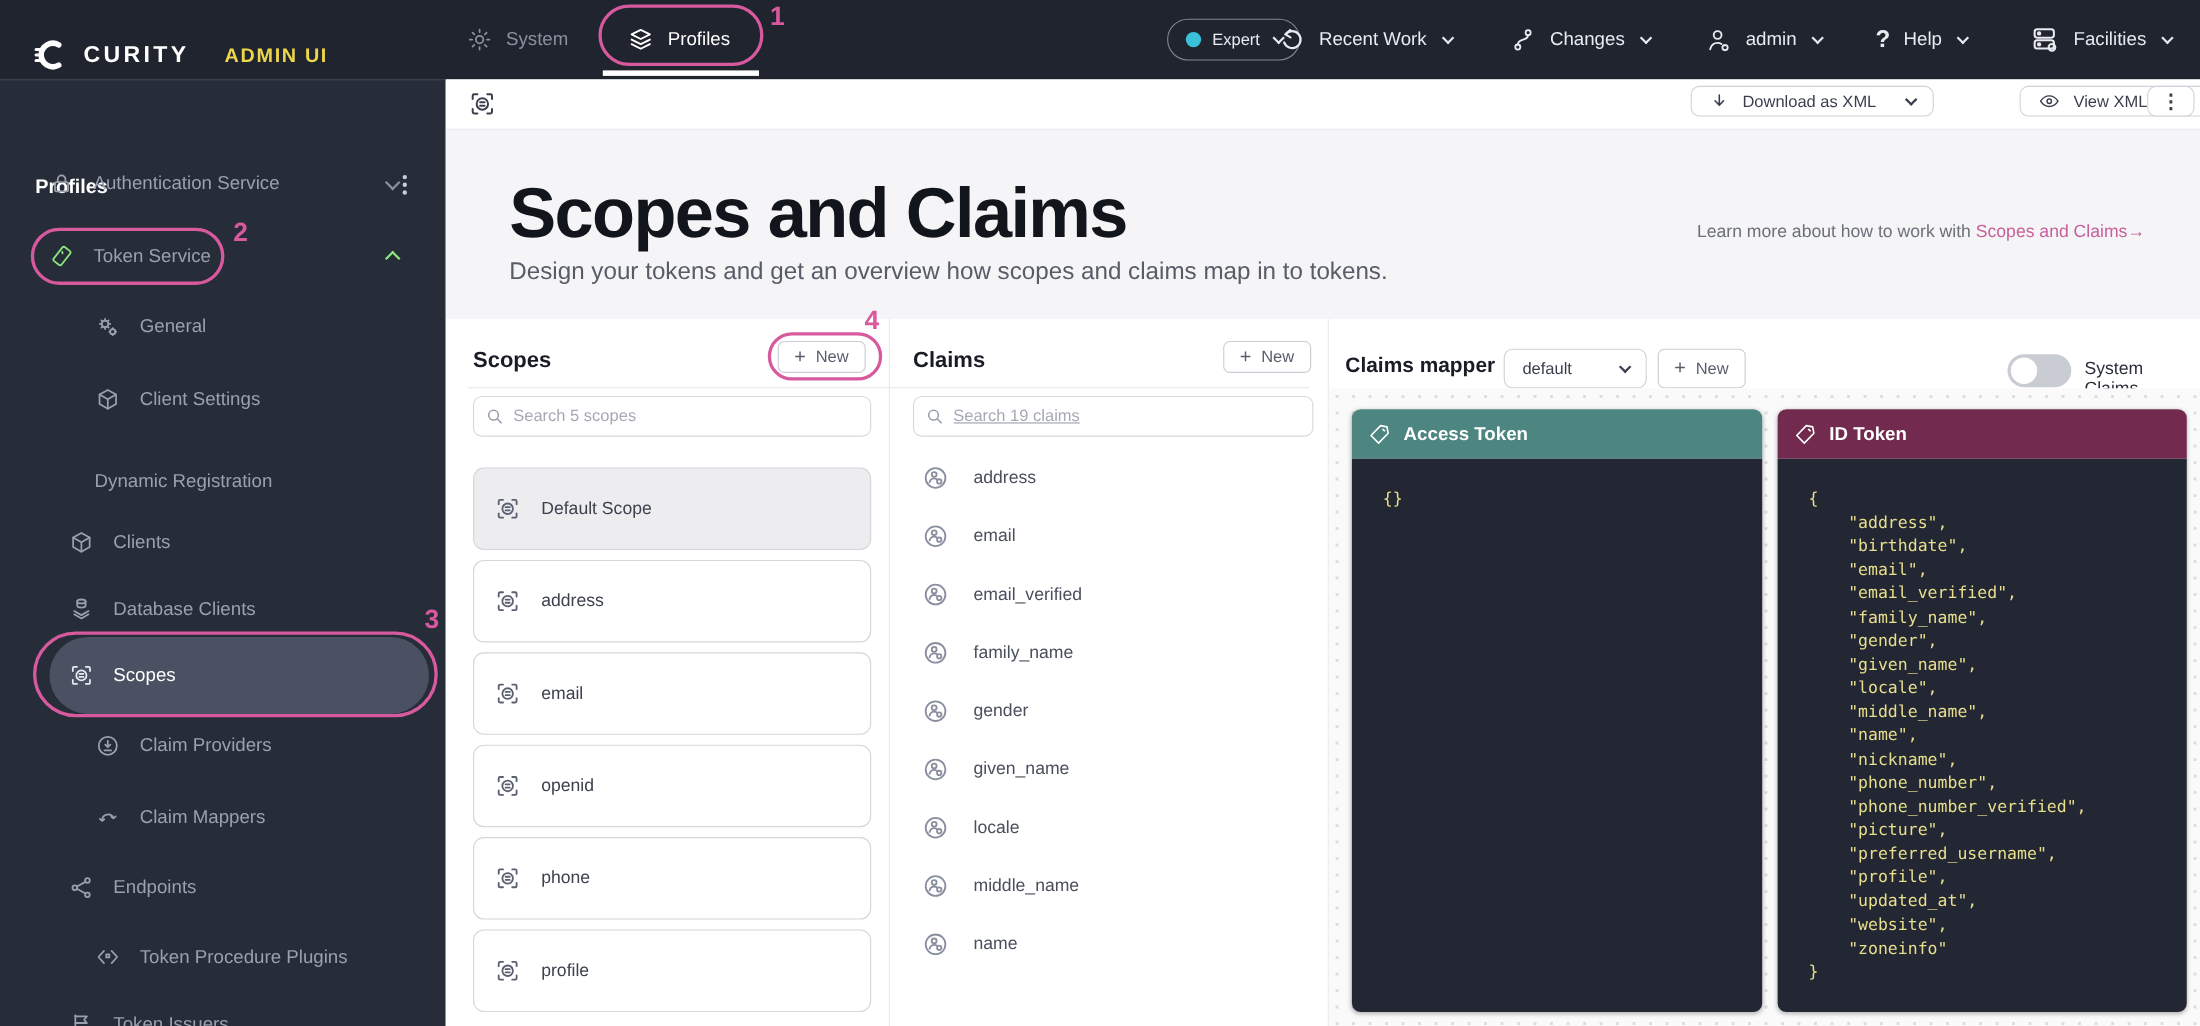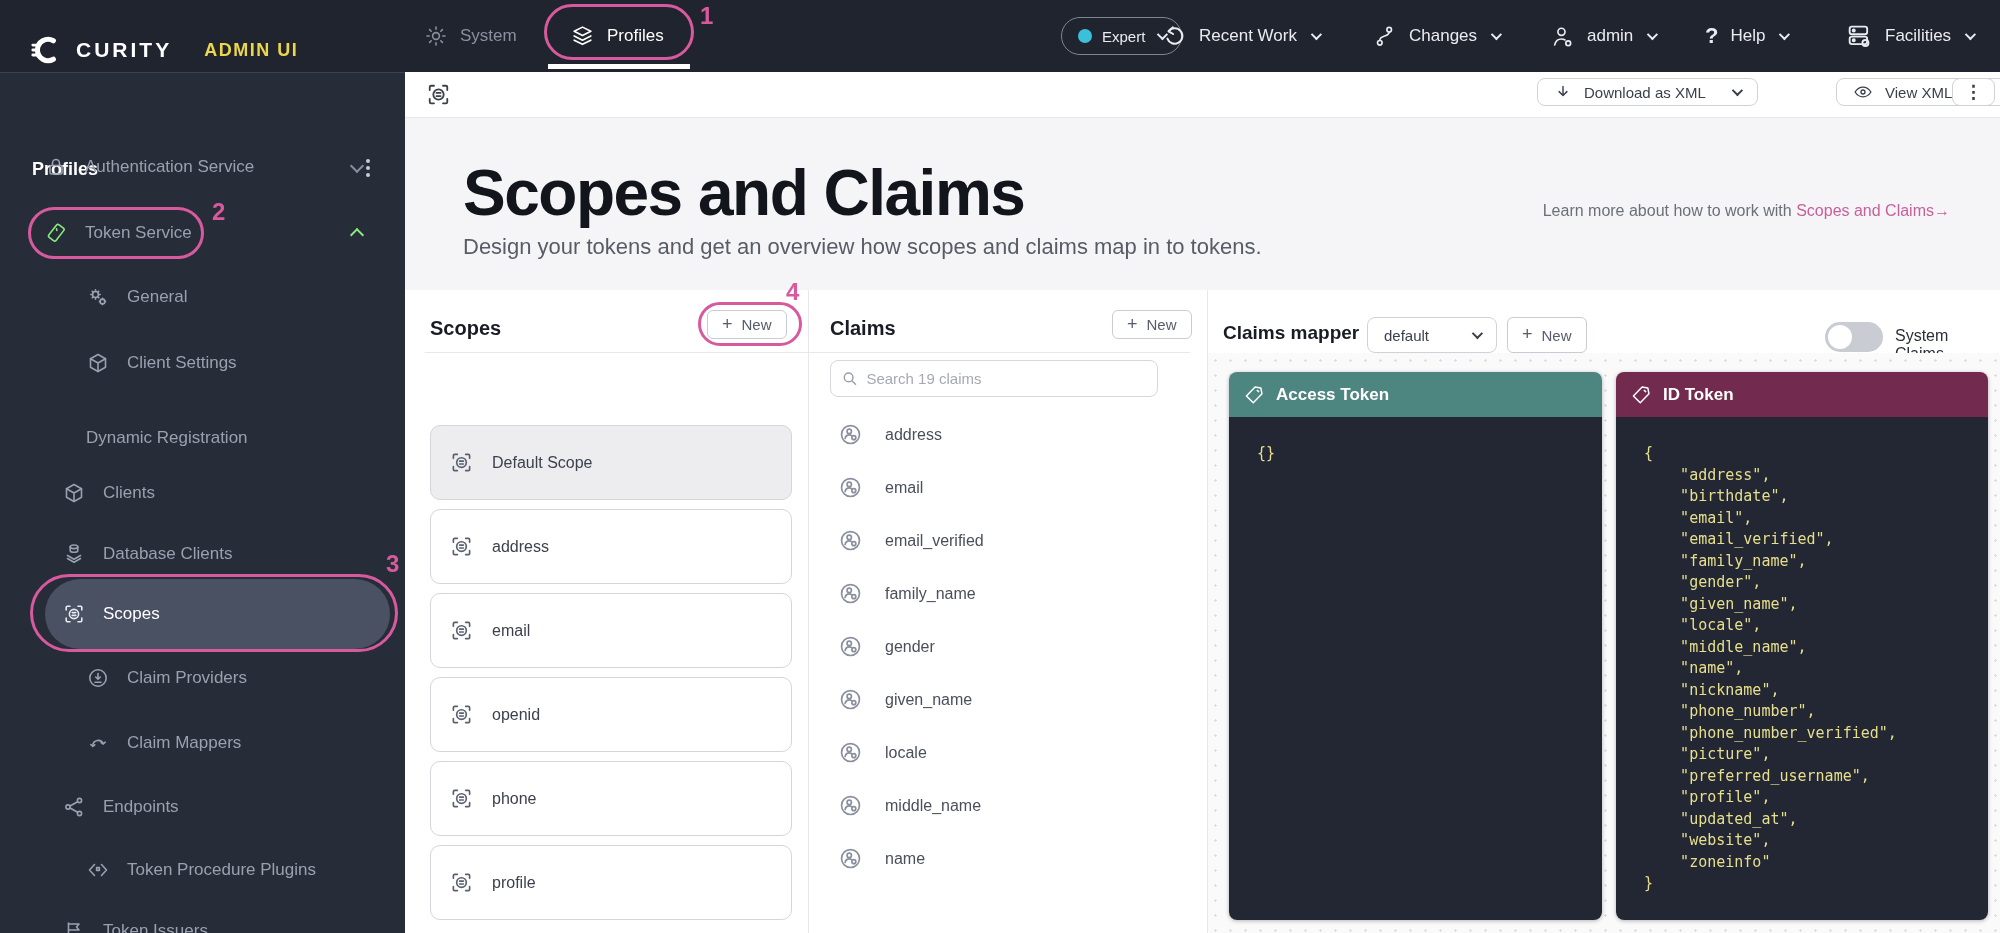--- a/index.html
+++ b/index.html
@@ -378,21 +378,30 @@
   </div>
   <div class="toggle">
       <div class="knob"></div>
     </div>
   <div id="toggle-label">System Claims</div>
 
   <div class="hdivider"></div>
   <div class="vdivider" style="left:403px;"></div>
   <div class="vdivider" style="left:802px;top:218px;"></div>
 
-  <div class="search-box" style="left:425px;width:328px;">
+  <div class="search-box" style="left:25px;width:362px;">
+    <svg width="19" height="19" viewBox="0 0 24 24">
+      <g class="ic" style="stroke-width:2">
+          <circle cx="10.5" cy="10.5" r="6"></circle>
+          <path d="M15 15l5 5"></path>
+        </g>
+    </svg>
+    <input type="text" placeholder="Search 5 scopes" style="">
+  </div>
+  <div class="search-box" style="left:425px;width:364px;text-decoration:underline;">
     <svg width="19" height="19" viewBox="0 0 24 24">
       <g class="ic" style="stroke-width:2">
           <circle cx="10.5" cy="10.5" r="6"></circle>
           <path d="M15 15l5 5"></path>
         </g>
     </svg>
     <input type="text" placeholder="Search 19 claims" style="">
   </div>
 
   <div id="scope-list">

